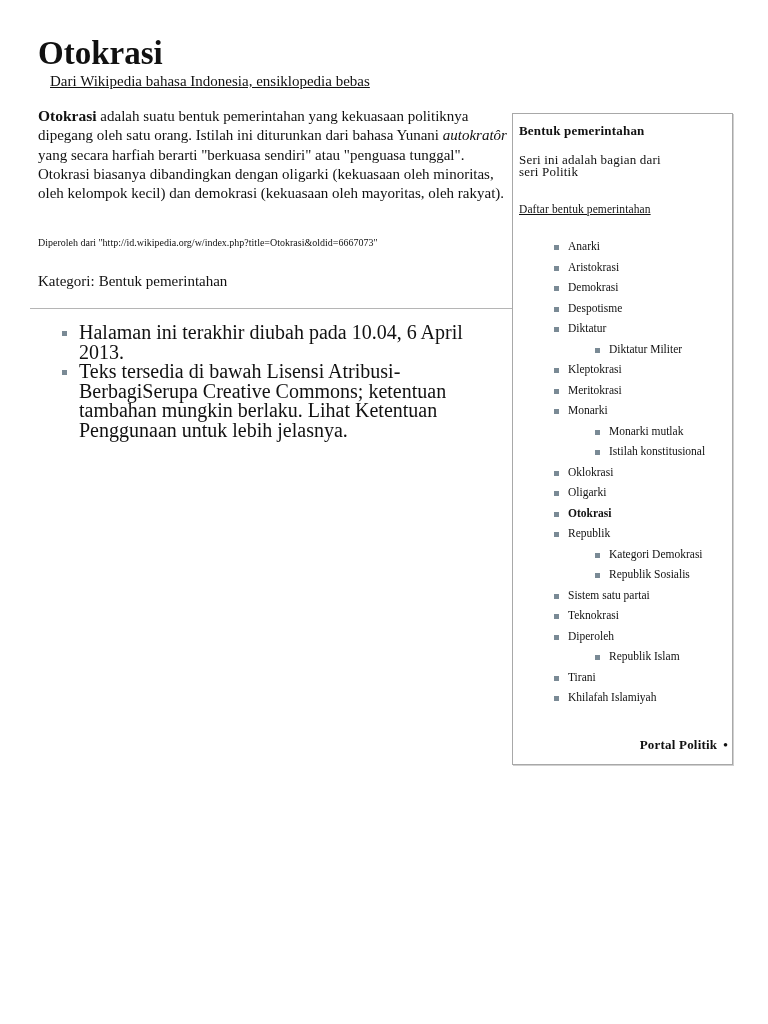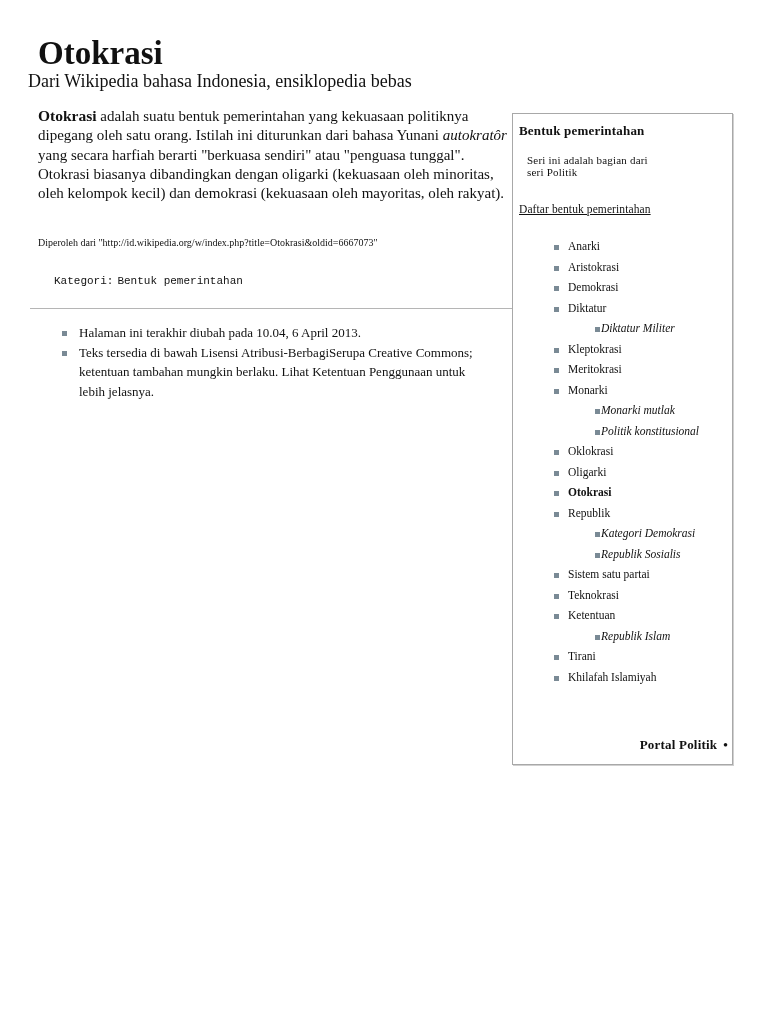--- a/index.html
+++ b/index.html
@@ -20,24 +20,25 @@
       left: 38px;
       top: 34px;
       margin: 0;
       font-size: 33px;
       font-weight: bold;
       line-height: 38px;
       letter-spacing: 0px;
     }
     .subtitle {
       position: absolute;
-      left: 28px;
+      left: 50px;
       top: 72px;
-      font-size: 18px;
+      font-size: 15px;
       line-height: 18px;
+      text-decoration: underline;
     }
     .intro {
       position: absolute;
       left: 38px;
       top: 106px;
       width: 470px;
       font-size: 15px;
       line-height: 19.3px;
       margin: 0;
     }
@@ -46,44 +47,43 @@
     .source {
       position: absolute;
       left: 38px;
       top: 233px;
       width: 470px;
       font-size: 10px;
       line-height: 19.3px;
     }
     .category {
       position: absolute;
-      left: 54px;
+      left: 38px;
       top: 272px;
-      font-size: 11px;
+      font-size: 15px;
       line-height: 19px;
-      font-family: Liberation Mono, monospace;
     }
     .category .cat-link { margin-left: 4px; }
     .hr {
       position: absolute;
       left: 30px;
       top: 308px;
       width: 482px;
       height: 1px;
       background: #b5b5b5;
     }
     .footer-list {
       position: absolute;
       left: 62px;
       top: 323px;
       width: 430px;
       margin: 0;
       padding: 0;
       list-style: none;
-      font-size: 13px;
+      font-size: 20px;
       line-height: 19.5px;
     }
     .footer-list li {
       position: relative;
       padding-left: 17px;
     }
     .bullet {
       position: absolute;
       left: 0;
       top: 8px;
@@ -105,23 +105,23 @@
     .infobox-title {
       position: absolute;
       left: 6px;
       top: 9px;
       font-size: 13px;
       font-weight: bold;
       letter-spacing: 0.2px;
     }
     .infobox-series {
       position: absolute;
-      left: 14px;
+      left: 6px;
       top: 40px;
-      font-size: 11px;
+      font-size: 13px;
       line-height: 12px;
       width: 200px;
       letter-spacing: 0.2px;
     }
     .infobox-list-title {
       position: absolute;
       left: 6px;
       top: 89px;
       font-size: 11.5px;
       letter-spacing: 0.1px;
@@ -146,21 +146,21 @@
     .gov-list li .gbullet {
       position: absolute;
       top: 9px;
       width: 5px;
       height: 5px;
       background: #7a8a95;
     }
     .gov-list li.lvl1 .gbullet { left: 33px; }
     .gov-list li.lvl1 .gtext { position: absolute; left: 47px; }
     .gov-list li.lvl2 .gbullet { left: 74px; }
-    .gov-list li.lvl2 .gtext { position: absolute; left: 80px; font-style: italic; }
+    .gov-list li.lvl2 .gtext { position: absolute; left: 88px; }
     .gov-list li.current .gtext { font-weight: bold; }
     .portal {
       position: absolute;
       right: 4px;
       top: 623px;
       font-size: 13px;
       font-weight: bold;
       letter-spacing: 0.2px;
       margin-left: 28px;
     }
@@ -209,20 +209,24 @@
     <li class="lvl1">
         <span class="gbullet"></span>
         <span class="gtext">Aristokrasi</span>
       </li>
     <li class="lvl1">
         <span class="gbullet"></span>
         <span class="gtext">Demokrasi</span>
       </li>
     <li class="lvl1">
         <span class="gbullet"></span>
+        <span class="gtext">Despotisme</span>
+      </li>
+    <li class="lvl1">
+        <span class="gbullet"></span>
         <span class="gtext">Diktatur</span>
       </li>
     <li class="lvl2">
         <span class="gbullet"></span>
         <span class="gtext">Diktatur Militer</span>
       </li>
     <li class="lvl1">
         <span class="gbullet"></span>
         <span class="gtext">Kleptokrasi</span>
       </li>
@@ -233,21 +237,21 @@
     <li class="lvl1">
         <span class="gbullet"></span>
         <span class="gtext">Monarki</span>
       </li>
     <li class="lvl2">
         <span class="gbullet"></span>
         <span class="gtext">Monarki mutlak</span>
       </li>
     <li class="lvl2">
         <span class="gbullet"></span>
-        <span class="gtext">Politik konstitusional</span>
+        <span class="gtext">Istilah konstitusional</span>
       </li>
     <li class="lvl1">
         <span class="gbullet"></span>
         <span class="gtext">Oklokrasi</span>
       </li>
     <li class="lvl1">
         <span class="gbullet"></span>
         <span class="gtext">Oligarki</span>
       </li>
     <li class="lvl1 current">
@@ -269,21 +273,21 @@
     <li class="lvl1">
         <span class="gbullet"></span>
         <span class="gtext">Sistem satu partai</span>
       </li>
     <li class="lvl1">
         <span class="gbullet"></span>
         <span class="gtext">Teknokrasi</span>
       </li>
     <li class="lvl1">
         <span class="gbullet"></span>
-        <span class="gtext">Ketentuan</span>
+        <span class="gtext">Diperoleh</span>
       </li>
     <li class="lvl2">
         <span class="gbullet"></span>
         <span class="gtext">Republik Islam</span>
       </li>
     <li class="lvl1">
         <span class="gbullet"></span>
         <span class="gtext">Tirani</span>
       </li>
     <li class="lvl1">

